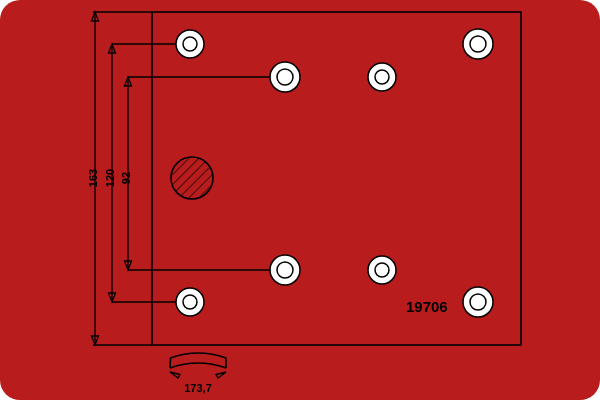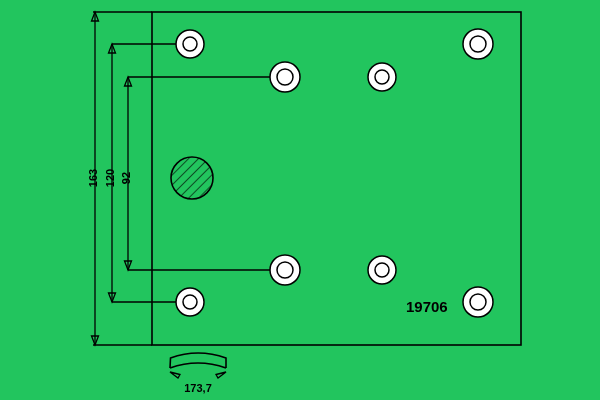--- a/index.html
+++ b/index.html
@@ -7,22 +7,23 @@
     padding: 0;
     background: #ffffff;
   }
   body {
     font-family: "Liberation Sans", sans-serif;
   }
   #drawing-root {
     position: relative;
     width: 600px;
     height: 400px;
-    background: #22c55e;
+    background: #b91c1c;
     overflow: hidden;
+    border-radius: 20px;
   }
   svg#tech-drawing {
     display: block;
     width: 600px;
     height: 400px;
   }
   .dim-text {
     font-family: "Liberation Sans", sans-serif;
     font-size: 11px;
     font-weight: bold;

